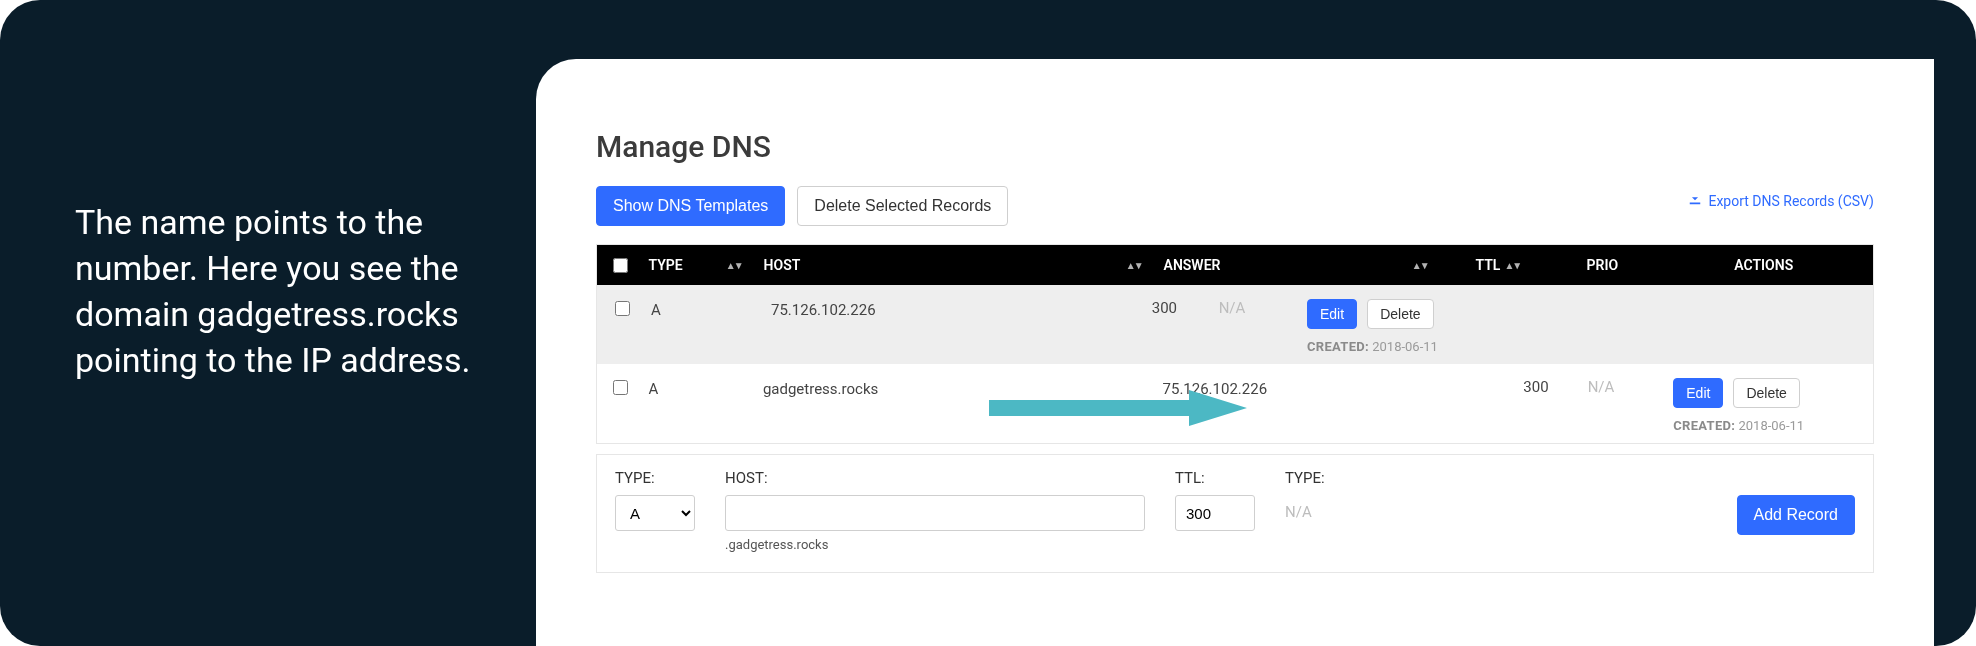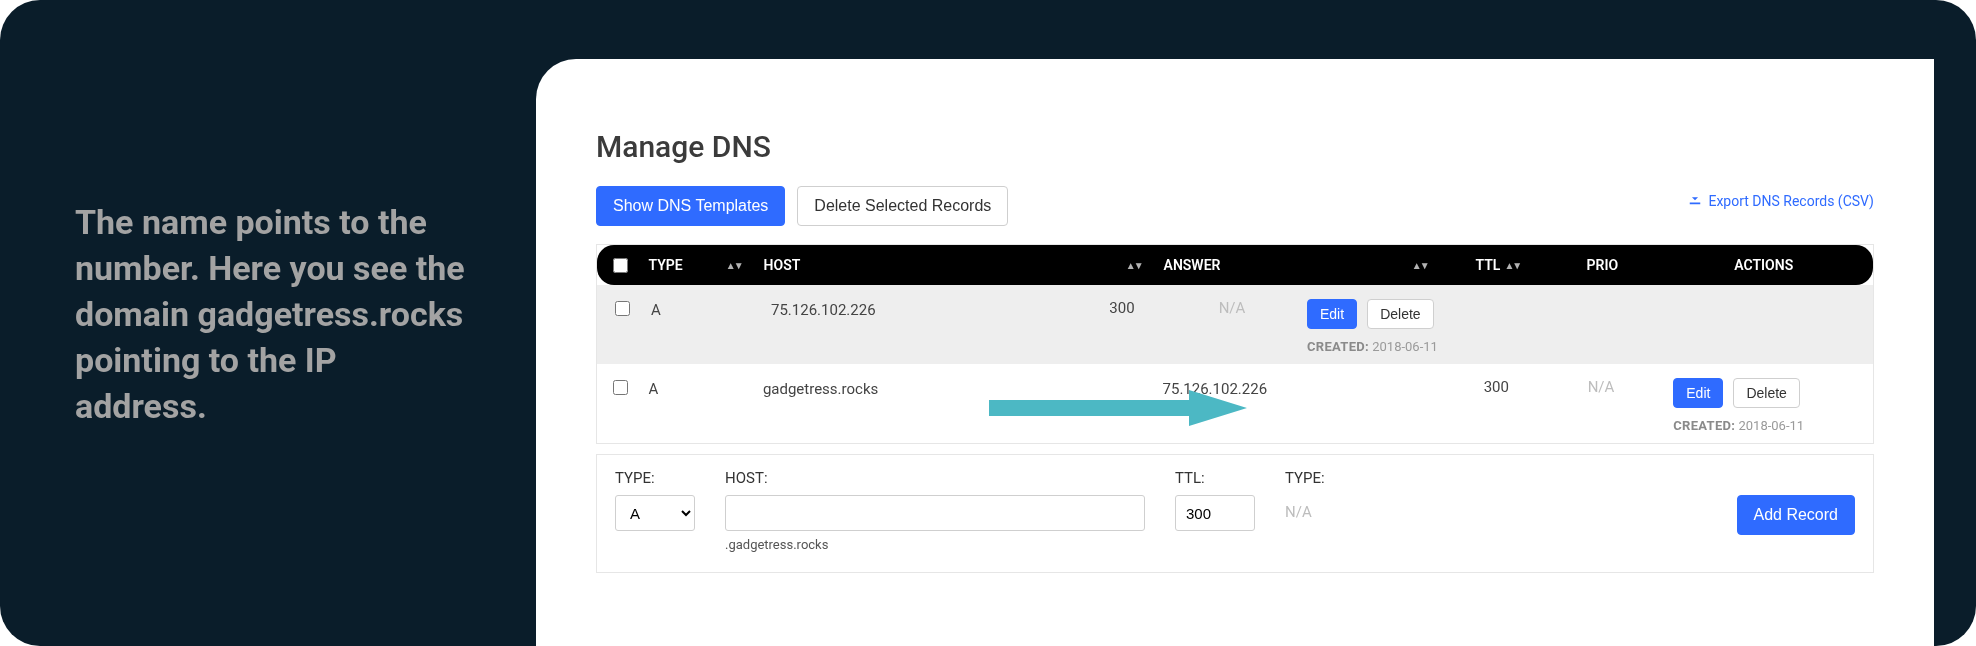--- a/index.html
+++ b/index.html
@@ -13,24 +13,24 @@
     border-radius: 40px;
     position: relative;
     overflow: hidden;
   }
 
   .caption {
     position: absolute;
     left: 75px;
     top: 200px;
     width: 400px;
-    color: #a3a3a3;
+    color: #ffffff;
     font-size: 34px;
     line-height: 1.35;
-    font-weight: 700;
+    font-weight: 400;
   }
 
   .panel {
     position: absolute;
     left: 536px;
     top: 59px;
     width: 1398px;
     height: 587px;
     background: #ffffff;
     border-top-left-radius: 40px;
@@ -83,27 +83,26 @@
   
   .tbl { width: 100%; border: 1px solid #e6e6e6; }
   .thead {
     background: #000;
     color: #fff;
     display: flex;
     align-items: center;
     height: 40px;
     font-size: 14px;
     font-weight: 600;
-    border-radius: 17px;
   }
   .col-check { width: 50px; display:flex; justify-content:center; }
   .col-type  { width: 120px; padding-left: 4px; }
   .col-host  { flex: 1 1 420px; padding-left: 4px; }
   .col-ans   { width: 300px; padding-left: 4px; }
-  .col-ttl   { width: 110px; text-align: center; }
+  .col-ttl   { width: 110px; text-align: right; }
   .col-prio  { width: 110px; text-align: center; }
   .col-act   { width: 230px; text-align: center; }
 
   .sort-icon { display:inline-block; margin-left:4px; opacity:.7; font-size:10px; letter-spacing:-2px; }
   .thead .hcell { display:flex; align-items:center; }
   .thead .col-ttl, .thead .col-prio, .thead .col-act { justify-content:center; }
   .thead .col-type, .thead .col-host, .thead .col-ans { justify-content:space-between; padding-right:18px; }
 
   .trow {
     display: flex;

